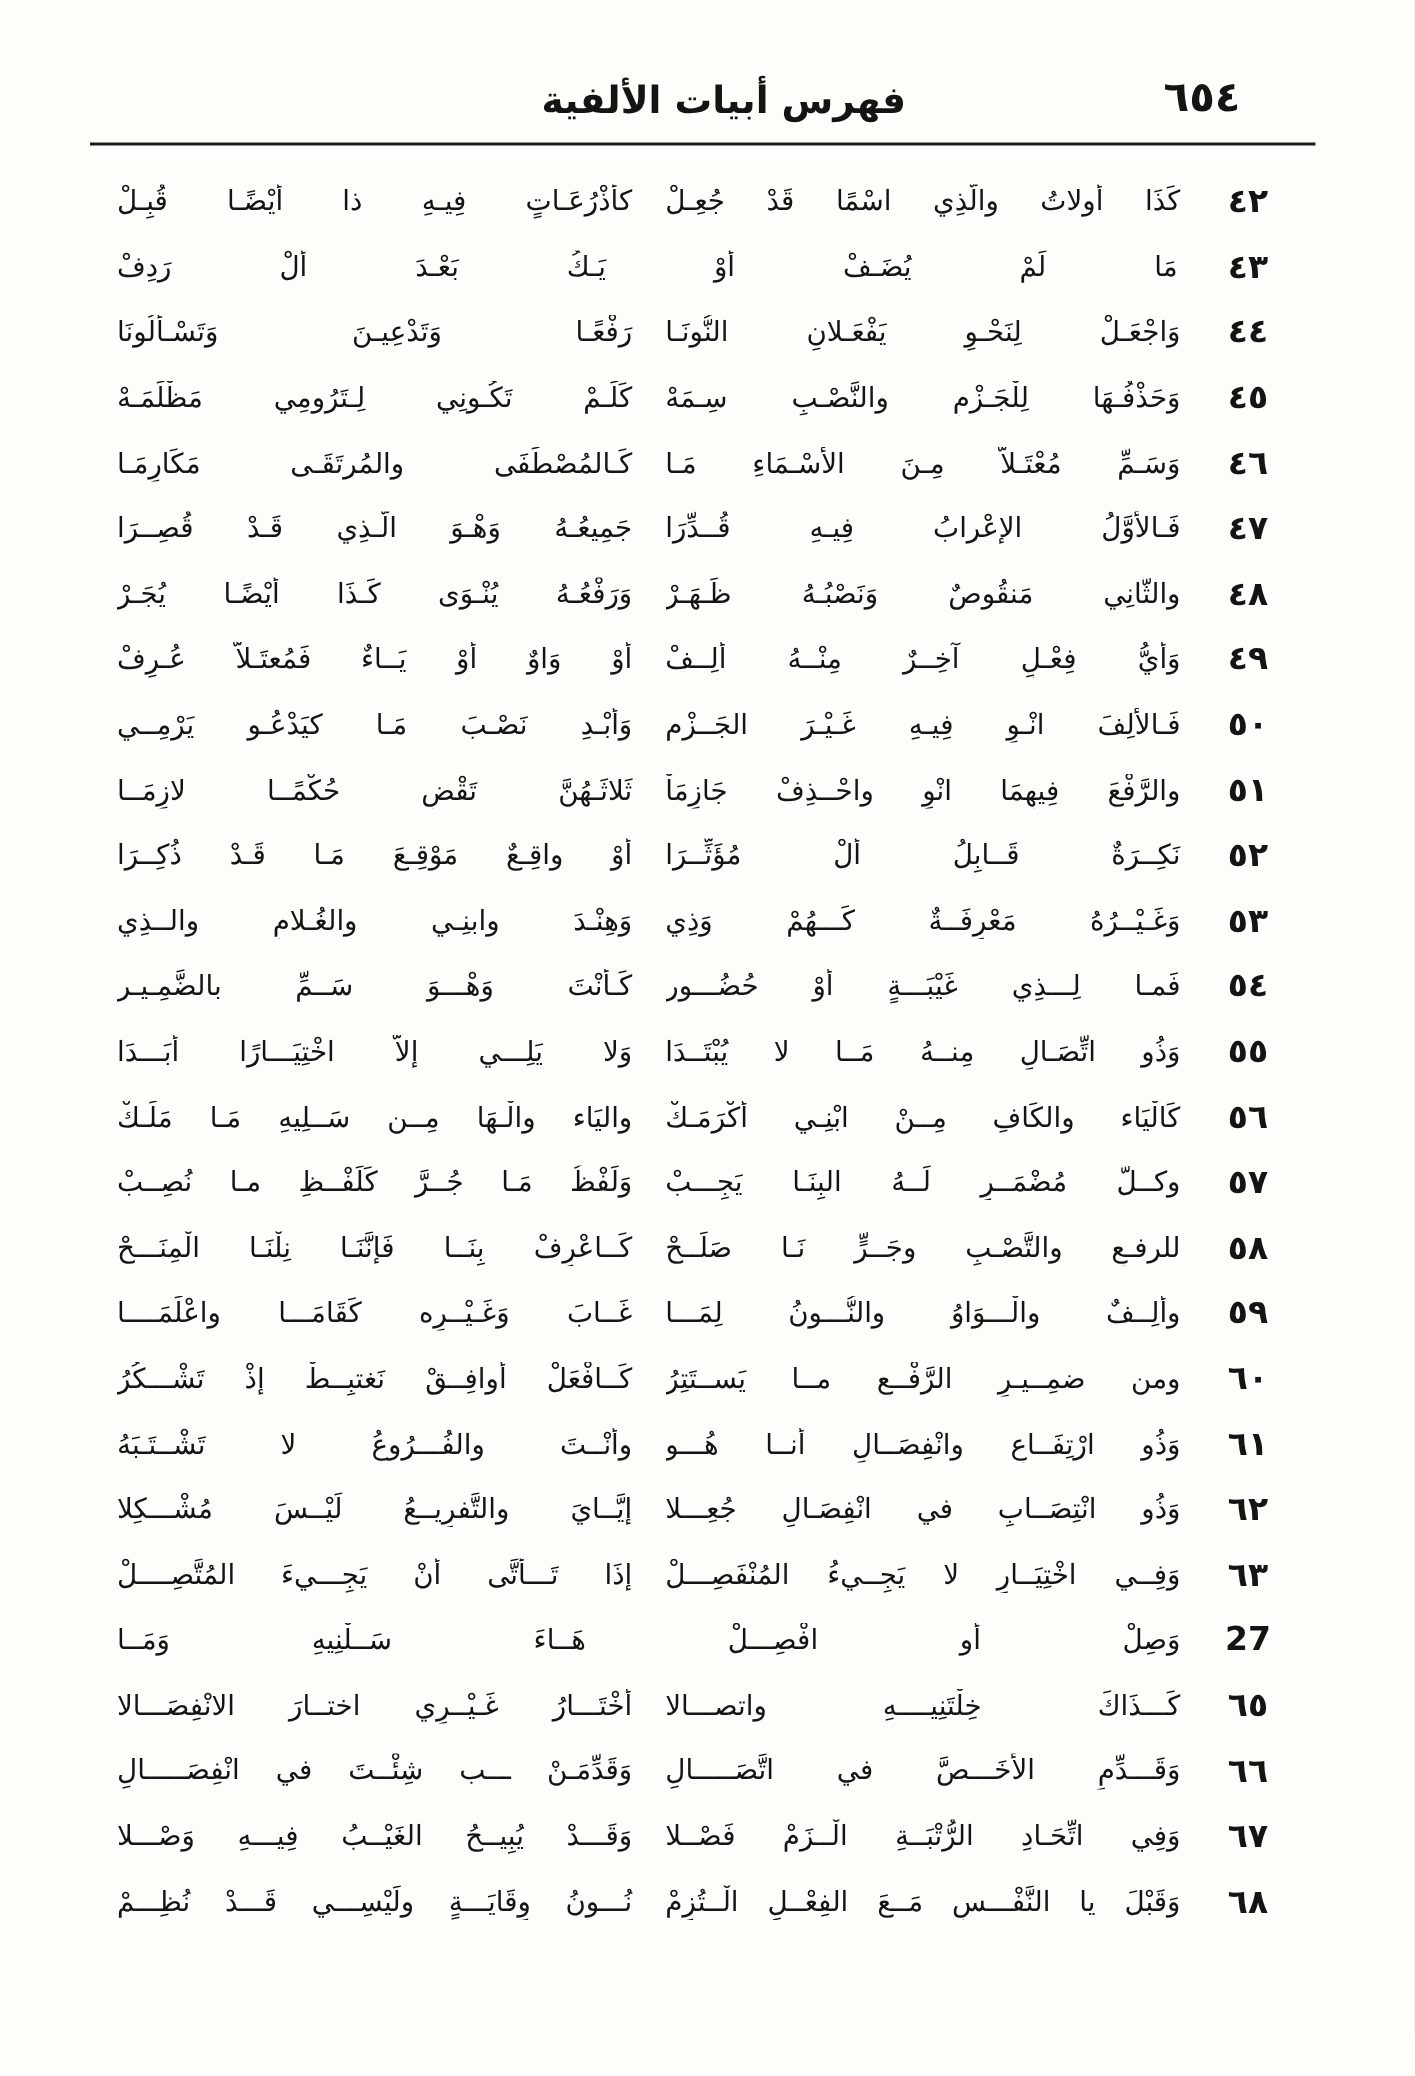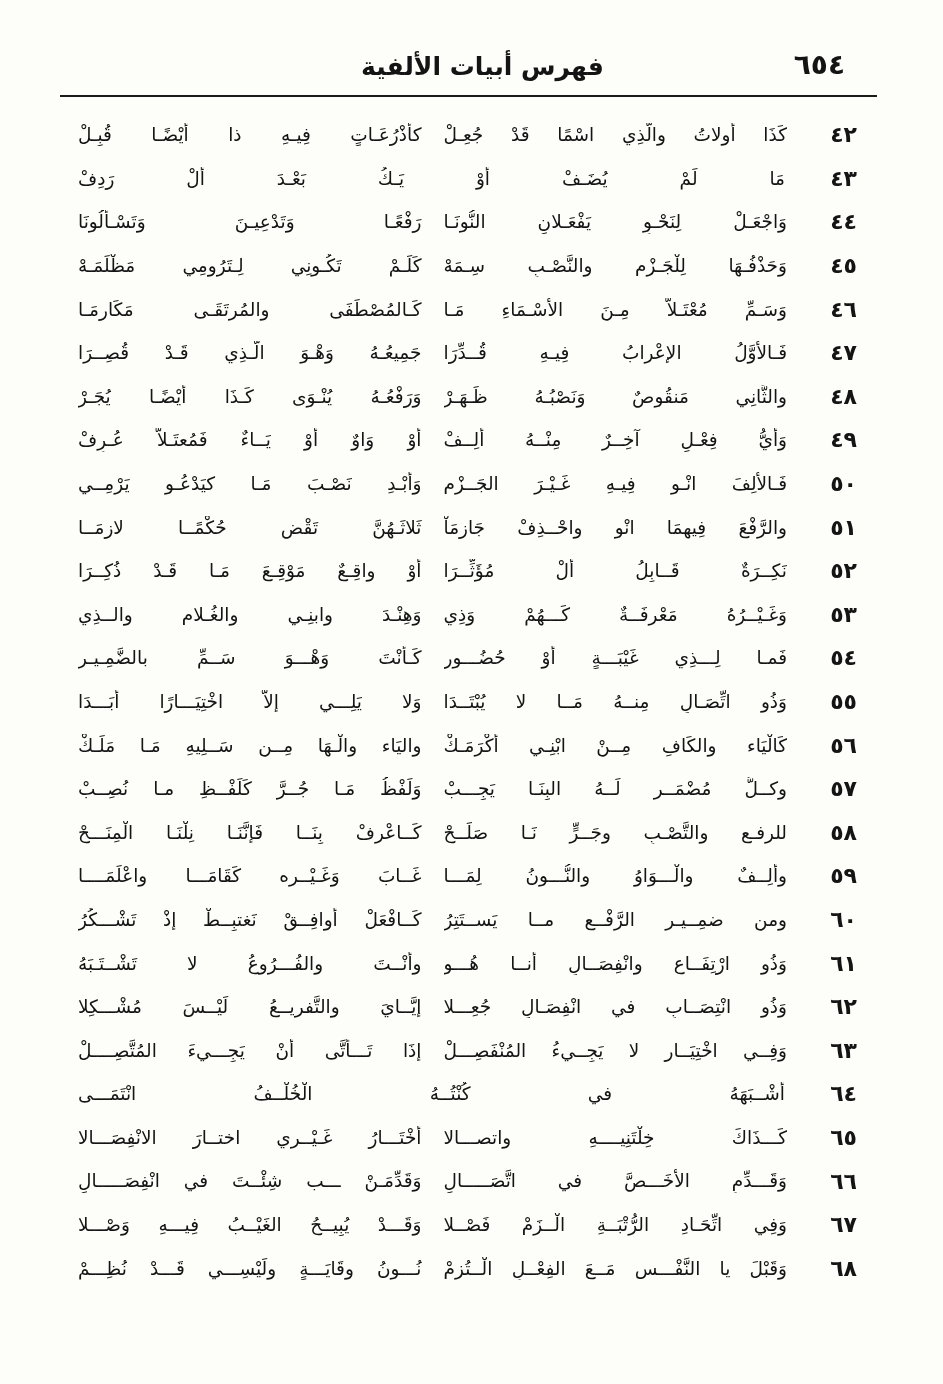--- a/index.html
+++ b/index.html
@@ -3,35 +3,35 @@
 <meta charset="utf-8">
 <style>
   html,body{margin:0;padding:0;background:#e8e8e4;}
   .page{
     width:943px;height:1384px;margin:0 auto;background:#fdfdfa;
     position:relative;direction:rtl;
     font-family:"DejaVu Sans",sans-serif;color:#141414;overflow:hidden;
   }
   .header{position:relative;height:97px;}
   .page-number{
-    position:absolute;top:48px;right:98px;
+    position:absolute;top:48px;right:116px;
     font-size:28px;font-weight:bold;letter-spacing:1px;
   }
   .page-title{
     position:absolute;top:52px;right:0;left:0;text-align:center;
     font-size:25px;font-weight:bold;padding-left:22px;
   }
   .head-rule{
     position:absolute;top:95px;right:66px;left:60px;
     border-top:2px solid #1a1a1a;
   }
   .rows{padding:16px 86px 0 78px;}
   .row{height:43.6px;display:flex;align-items:center;}
   .num{
-    flex:none;width:50px;
+    flex:none;width:50px;text-align:center;
     font-size:22px;font-weight:bold;
   }
   .hemi{
     flex:1;font-size:18.5px;font-weight:normal;line-height:1.25;
     text-align:justify;text-align-last:justify;
     overflow:hidden;max-height:40px;
   }
   .hemi.first{margin-right:20px;margin-left:0;}
   .hemi.second{margin-right:22px;}
 </style>
@@ -148,22 +148,22 @@
         <div class="num">٦٢</div>
         <div class="hemi first">وَذُو انْتِصَــابِ في انْفِصَـالٍ جُعِـــلا</div>
         <div class="hemi second">إيَّــايَ والتَّفرِيــعُ لَيْــسَ مُشْـــكِلا</div>
       </div>
       <div class="row">
         <div class="num">٦٣</div>
         <div class="hemi first">وَفِــي اخْتِيَــارٍ لا يَجِــيءُ المُنْفَصِـــلْ</div>
         <div class="hemi second">إذَا تَـــأَتَّى أنْ يَجِـــيءَ المُتَّصِــــلْ</div>
       </div>
       <div class="row">
-        <div class="num">٦٤</div>
-        <div class="hemi second">أشْــبَهَهُ في كُنْتُــهُ الْخُلْــفُ انْتَمَـــى</div>
+        <div class="num">27</div>
+        <div class="hemi first">وَصِلْ أو افْصِـــلْ هَــاءَ سَــلْنِيهِ وَمَــا</div>
       </div>
       <div class="row">
         <div class="num">٦٥</div>
         <div class="hemi first">كَـــذَاكَ خِلْتَنِيــــهِ واتصـــالا</div>
         <div class="hemi second">أخْتَـــارُ غَـيْــرِي اختــارَ الانْفِصَـــالا</div>
       </div>
       <div class="row">
         <div class="num">٦٦</div>
         <div class="hemi first">وَقَـــدِّمِ الأَخَـــصَّ في اتَّصَـــــالِ</div>
         <div class="hemi second">وَقَدِّمَـنْ ـــب شِئْــتَ في انْفِصَـــــالِ</div>

